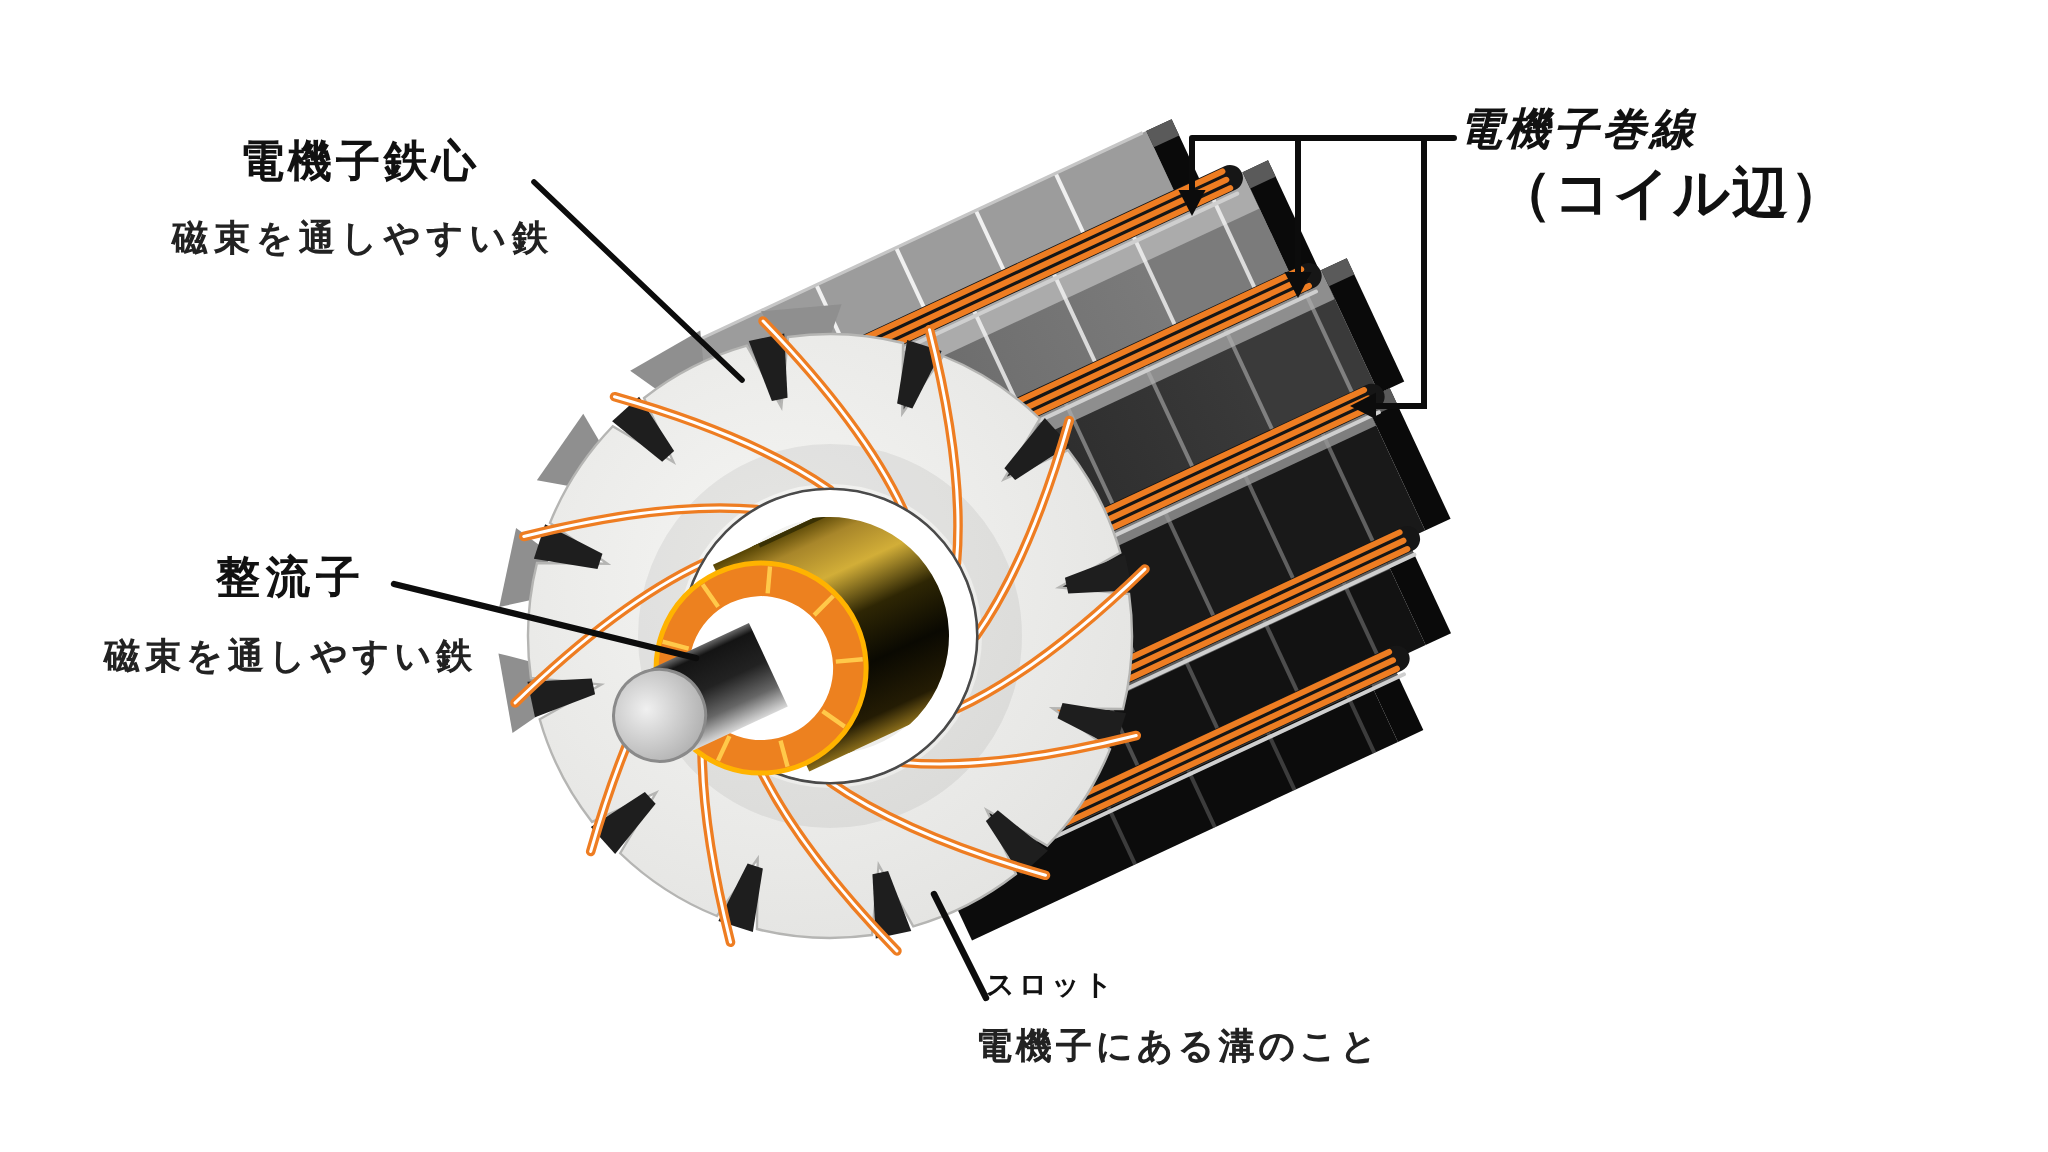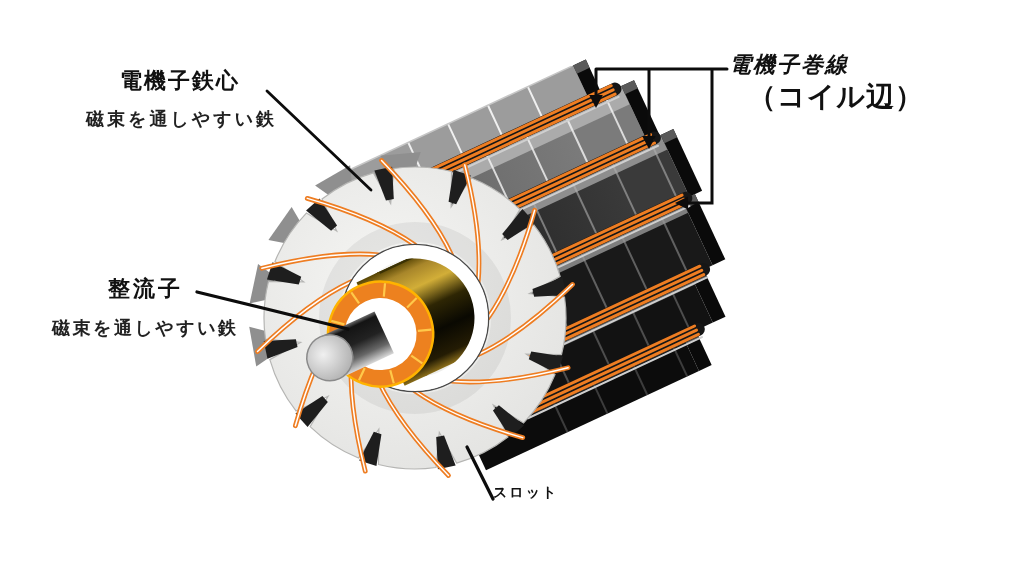--- a/index.html
+++ b/index.html
@@ -255,13 +255,14 @@
 
   <div class="lbl lbl-title" id="winding-title">電機子巻線</div>
   <div class="lbl lbl-title" id="winding-sub">（コイル辺）</div>
 
   <div class="lbl lbl-title" id="comm-title">整流子</div>
   <div class="lbl lbl-desc" id="comm-desc">
     <div>磁束を通しやすい鉄</div>
   </div>
 
   <div class="lbl lbl-title" id="slot-title">スロット</div>
+  <div class="lbl lbl-desc" id="slot-desc">電機子にある溝のこと</div>
 </div>
 
 </body></html>

